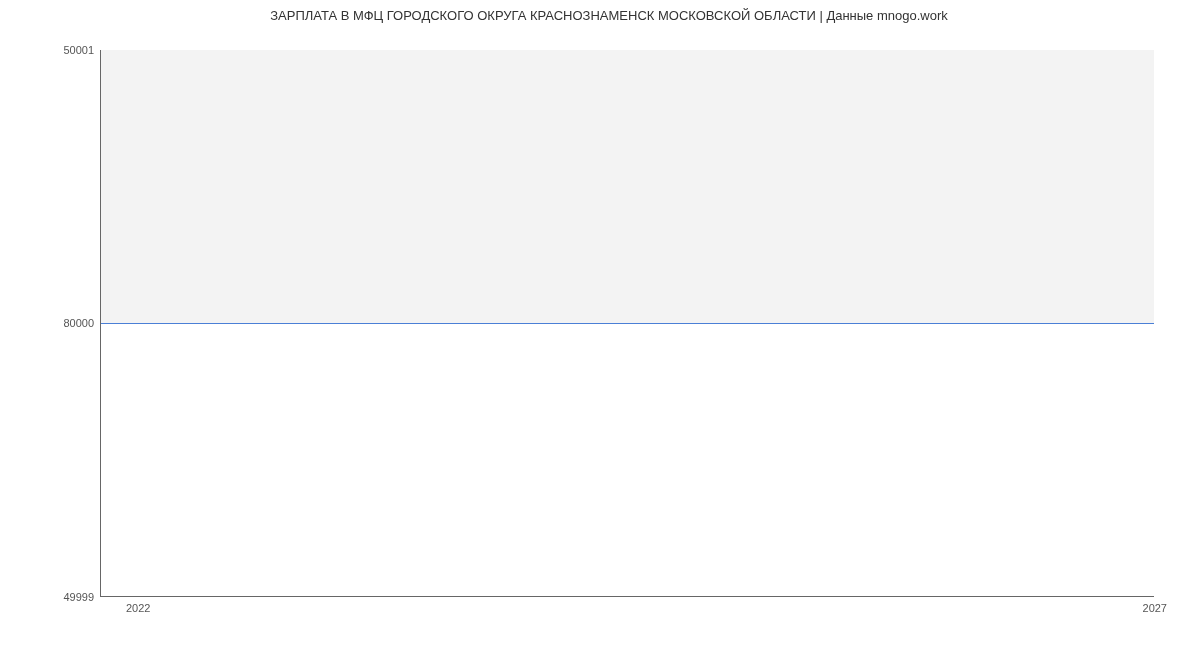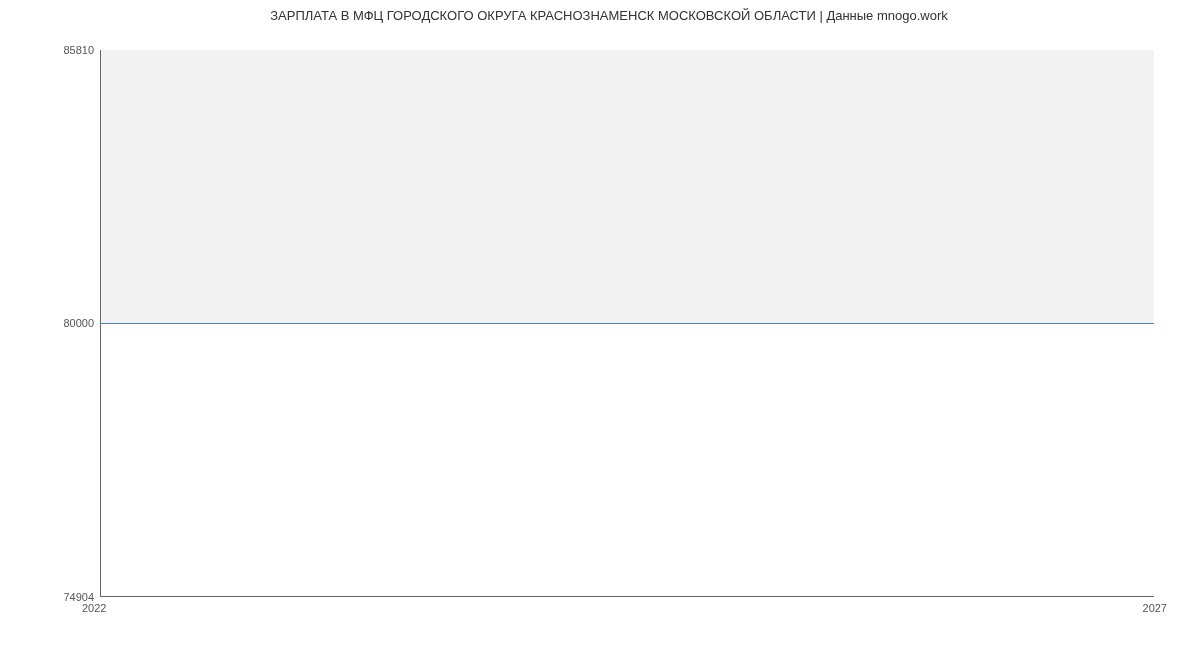--- a/index.html
+++ b/index.html
@@ -55,32 +55,33 @@
       width: 50px;
     }
     .y-tick-top { top: 50px; }
     .y-tick-mid { top: 323px; }
     .y-tick-bot { top: 597px; }
     .x-tick {
       position: absolute;
       top: 602px;
       font-size: 11px;
       color: #555;
+      margin-left: 44px;
     }
     .x-tick-left { left: 82px; }
     .x-tick-right { right: 33px; }
   </style>
 </head>
 <body>
 
 <div class="chart-title">ЗАРПЛАТА В  МФЦ ГОРОДСКОГО ОКРУГА КРАСНОЗНАМЕНСК МОСКОВСКОЙ ОБЛАСТИ | Данные mnogo.work</div>
 
-<div class="y-tick y-tick-top">85810</div>
+<div class="y-tick y-tick-top">50001</div>
 <div class="y-tick y-tick-mid">80000</div>
-<div class="y-tick y-tick-bot">74904</div>
+<div class="y-tick y-tick-bot">49999</div>
 
 <div class="x-tick x-tick-left">2022</div>
 <div class="x-tick x-tick-right">2027</div>
 
 <div class="plot-area">
   <div class="fill-region"></div>
   <div class="chart-line"></div>
 </div>
 
 </body></html>

